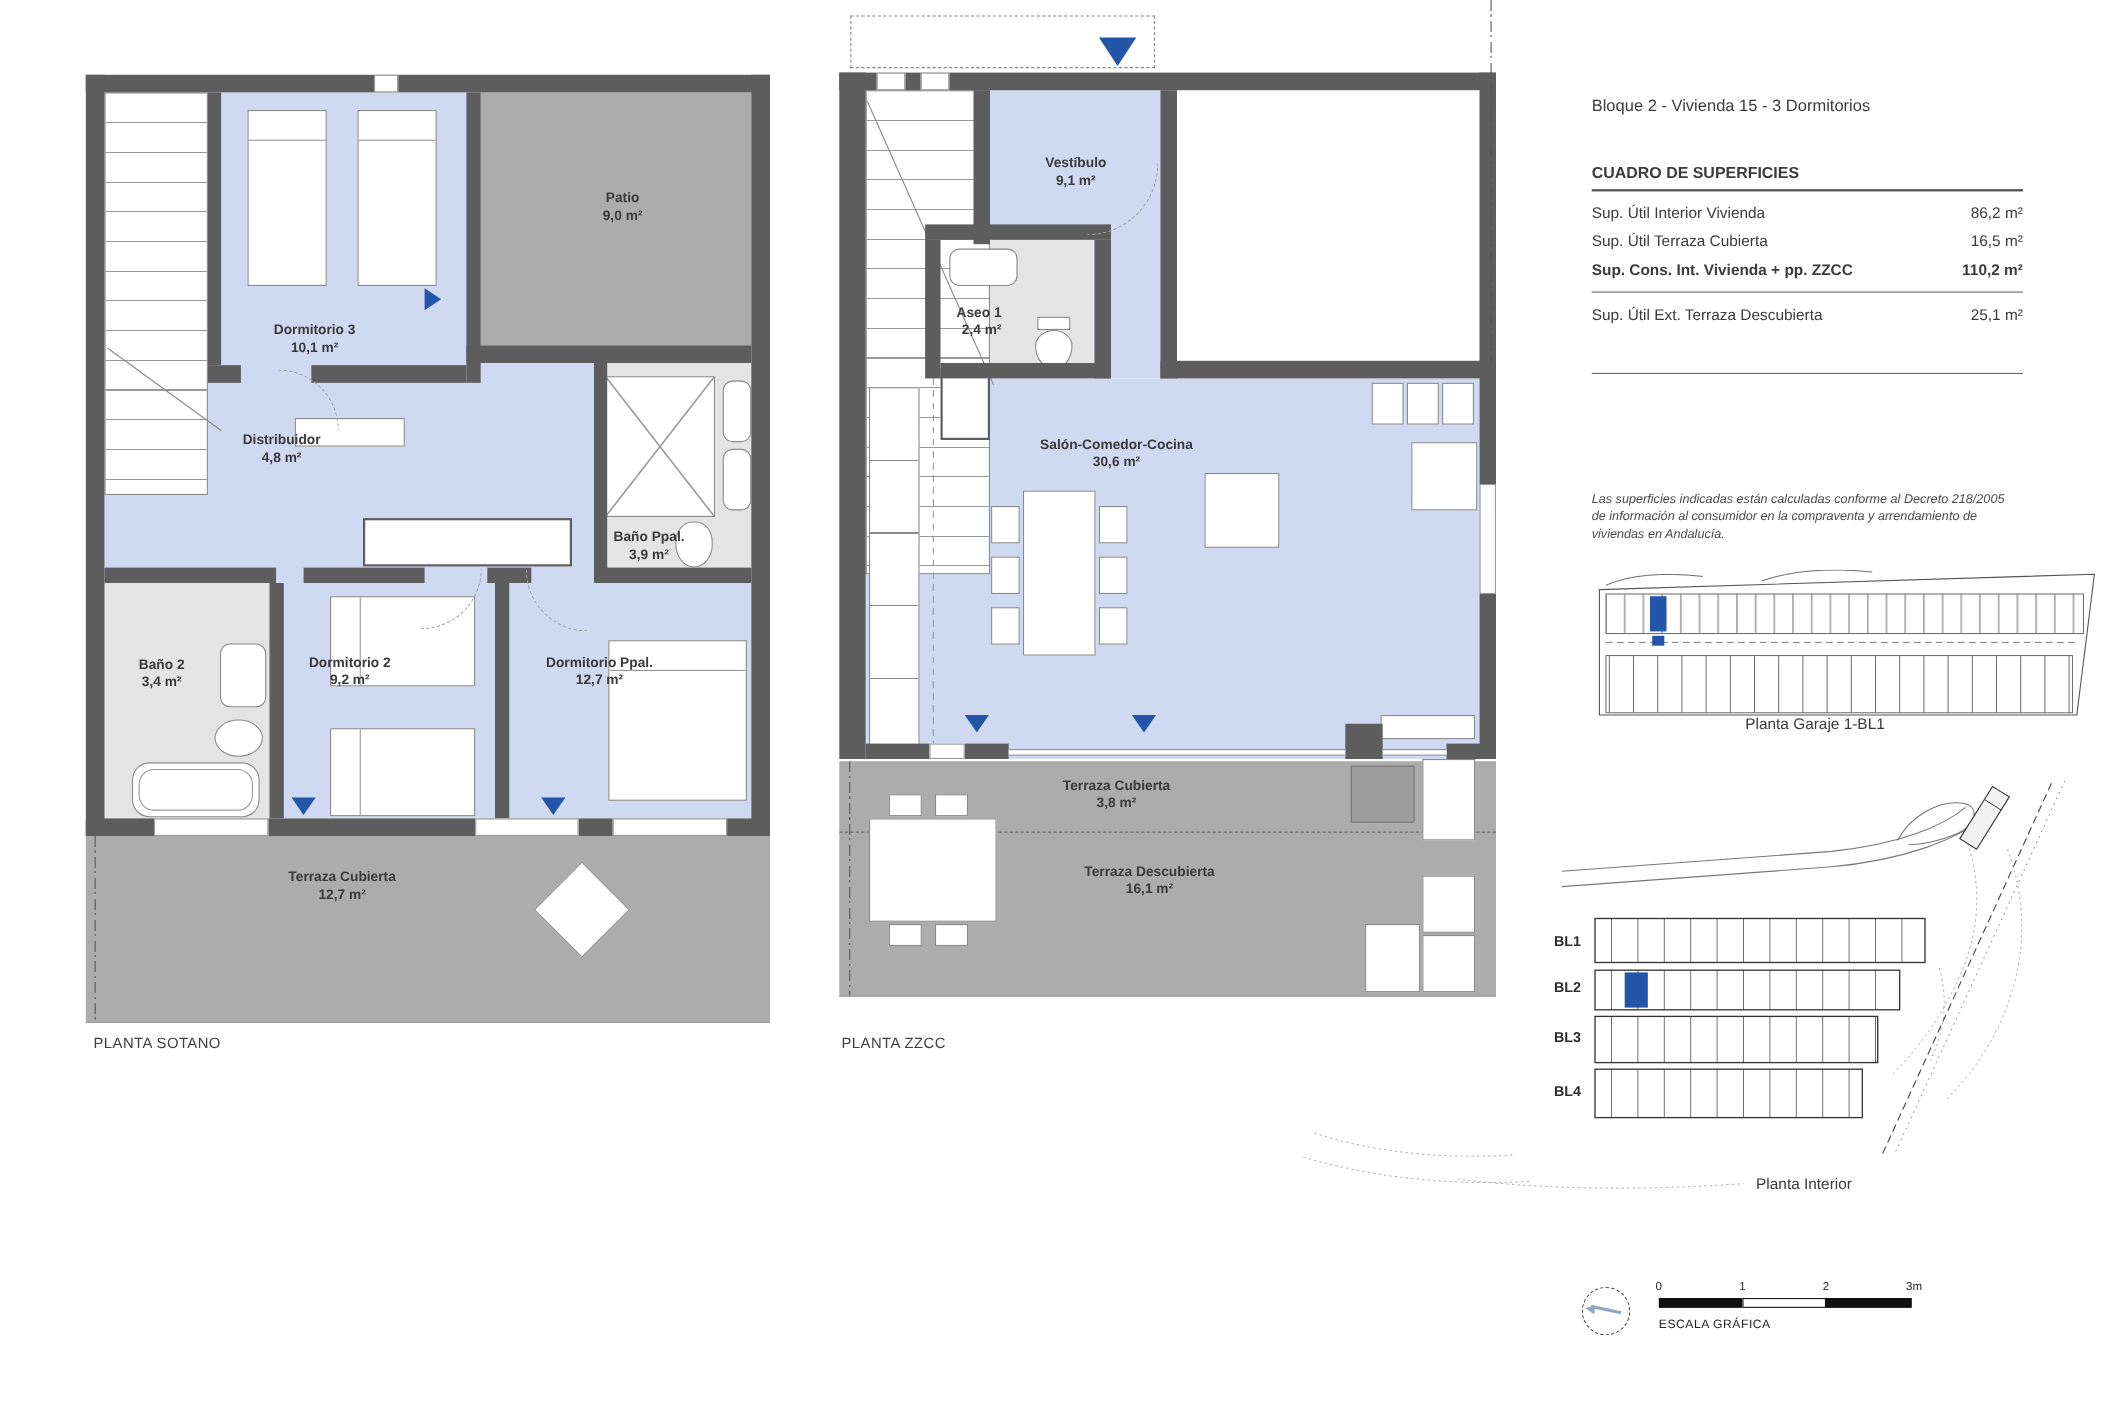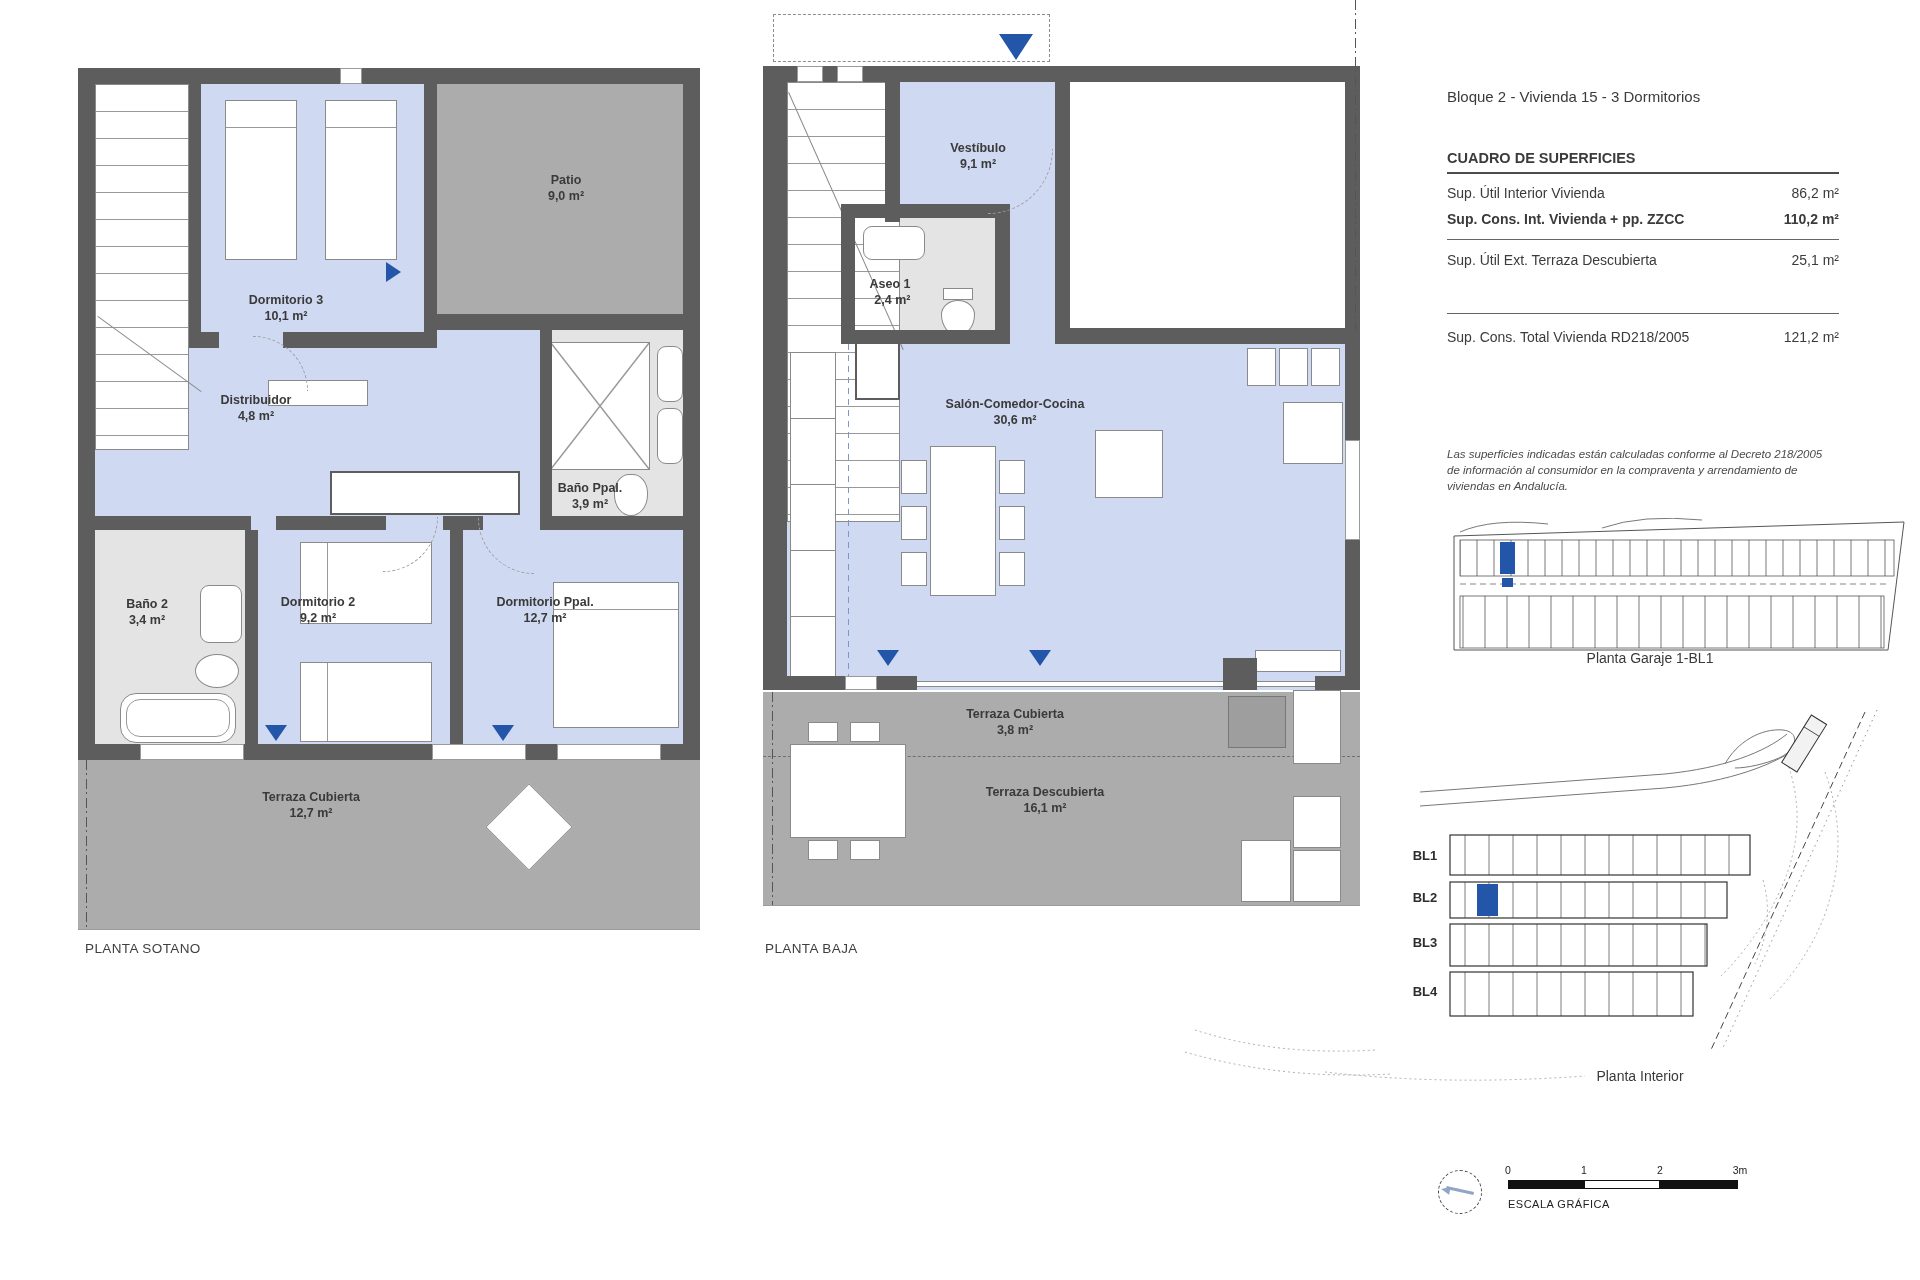--- a/index.html
+++ b/index.html
@@ -250,44 +250,44 @@
       <div>3,8 m²</div>
     </div>
     <div class="label" style="left:282px;top:784px;">
       <div>Terraza Descubierta</div>
       <div>16,1 m²</div>
     </div>
 
     <div class="tri-d" style="left:114px;top:650px;"></div>
     <div class="tri-d" style="left:266px;top:650px;"></div>
   </div>
-  <div class="caption" style="left:765px;top:941px;">PLANTA BAJA</div>
+  <div class="caption" style="left:765px;top:941px;">PLANTA ZZCC</div>
 
   <div class="abs" style="left:1447px;top:88px;font-size:15px;">Bloque 2 - Vivienda 15 - 3 Dormitorios</div>
 
   <div class="tbl">
     <div class="hd">CUADRO DE SUPERFICIES</div>
     <div class="trow">
       <span>Sup. Útil Interior Vivienda</span>
       <span>86,2 m²</span>
     </div>
+    <div class="trow">
+      <span>Sup. Útil Terraza Cubierta</span>
+      <span>16,5 m²</span>
+    </div>
     <div class="trow b">
       <span>Sup. Cons. Int. Vivienda + pp. ZZCC</span>
       <span>110,2 m²</span>
     </div>
     <hr class="sep">
     <div class="trow">
       <span>Sup. Útil Ext. Terraza Descubierta</span>
       <span>25,1 m²</span>
     </div>
     <hr class="sep2">
-    <div class="trow">
-      <span>Sup. Cons. Total Vivienda RD218/2005</span>
-      <span>121,2 m²</span>
-    </div>
   </div>
   <div class="disc">Las superficies indicadas están calculadas conforme al Decreto 218/2005 de información al consumidor en la compraventa y arrendamiento de viviendas en Andalucía.</div>
 
   <div class="abs" style="left:1452px;top:518px;width:456px;height:140px;">
     <svg width="456" height="140" viewBox="0 0 456 140">
       <defs>
         <pattern id="pg1" width="17" height="140" patternUnits="userSpaceOnUse">
             <path d="M8,22 V58" stroke="#555" stroke-width="0.8"></path>
           </pattern>
         <pattern id="pg2" width="22" height="140" patternUnits="userSpaceOnUse">

